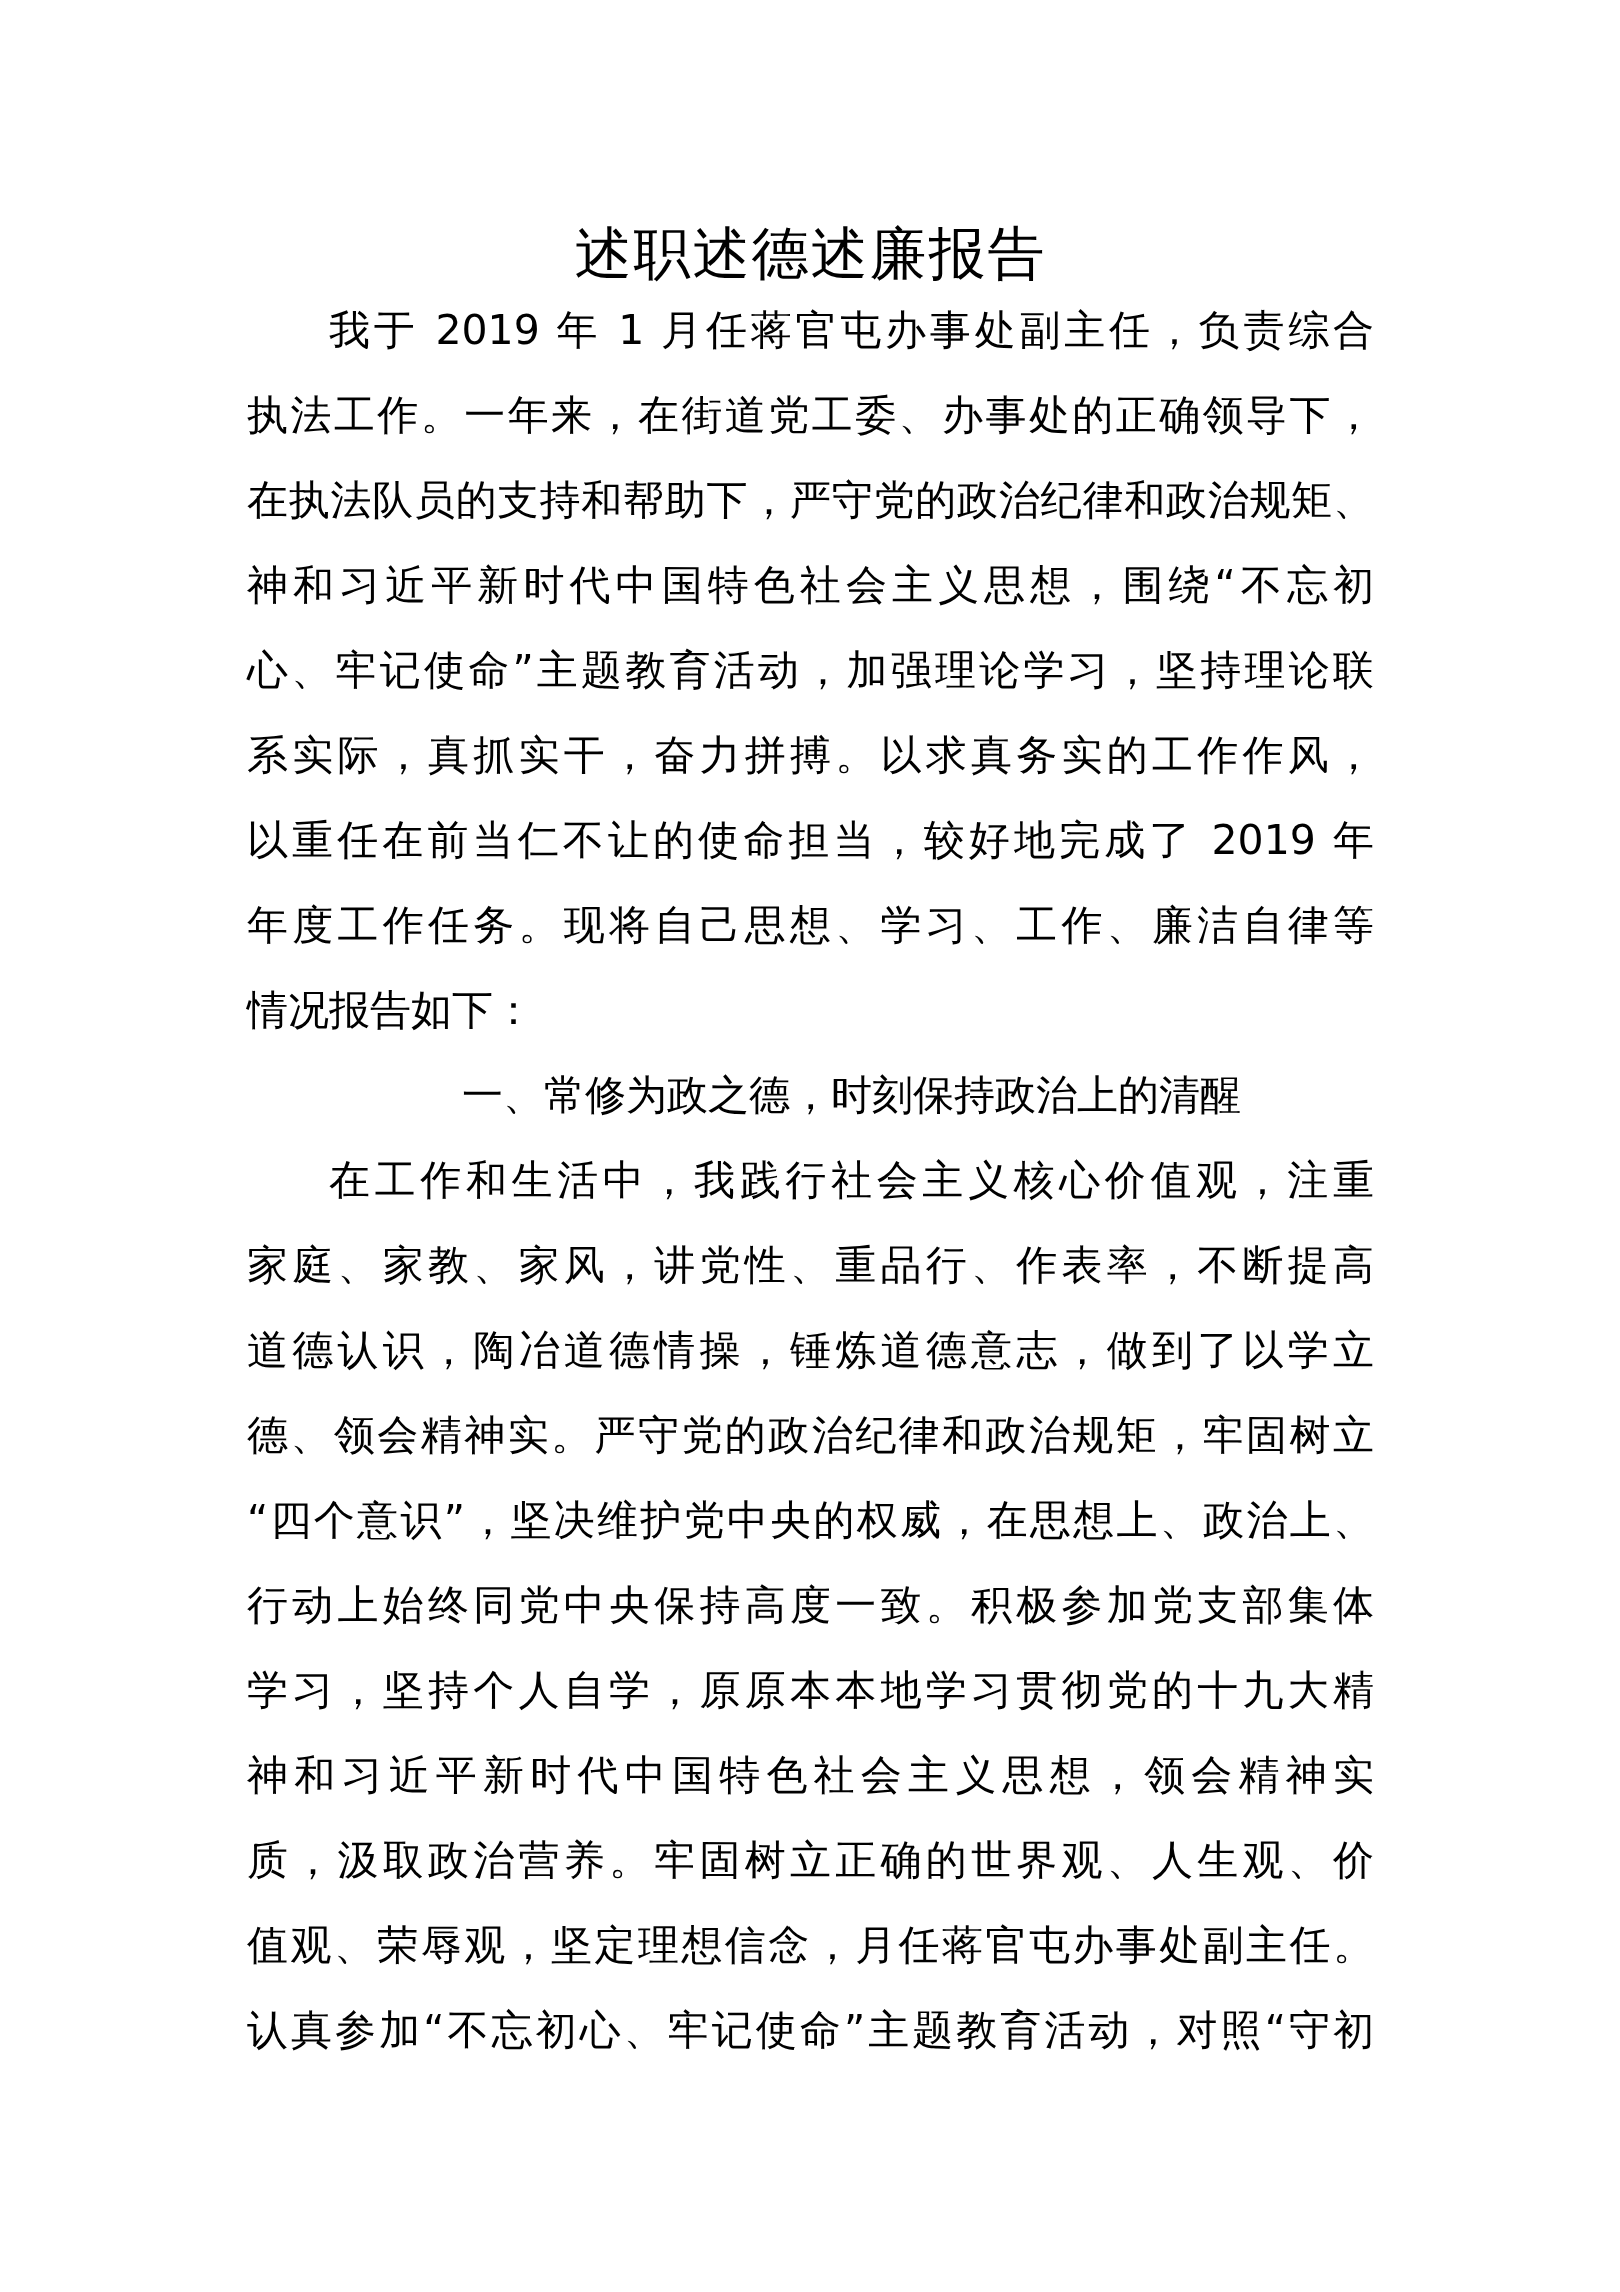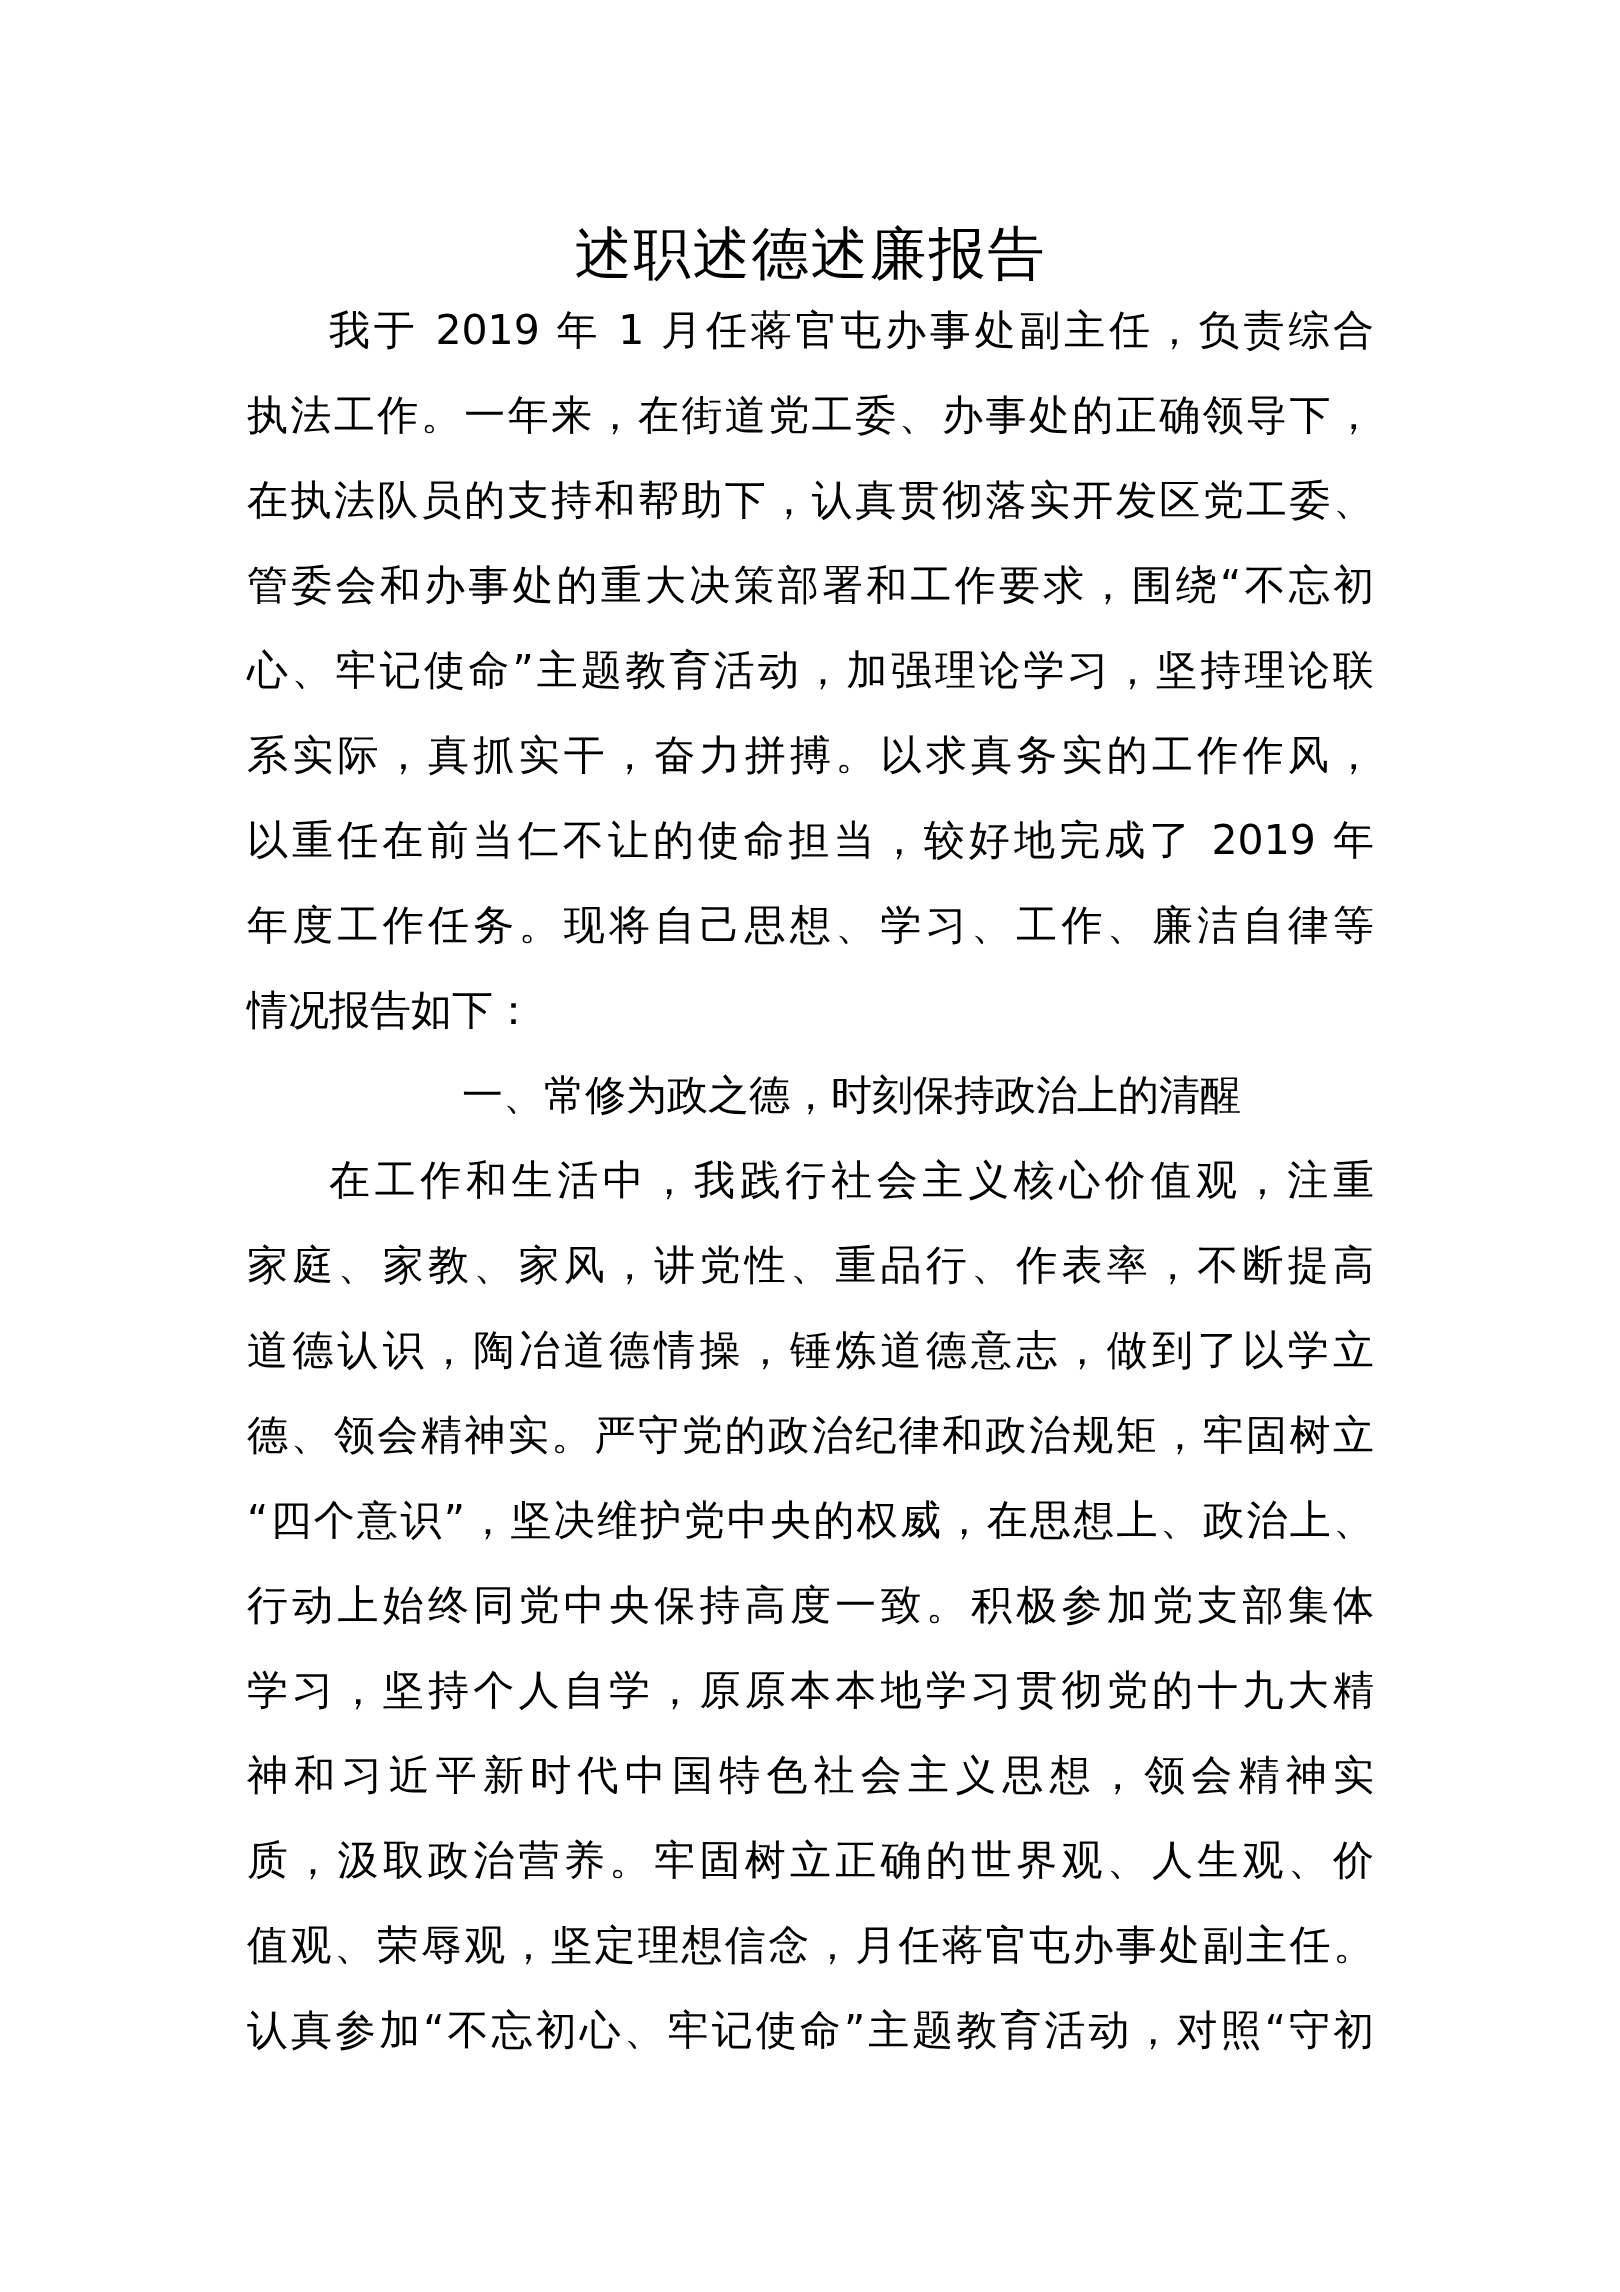--- a/index.html
+++ b/index.html
@@ -55,22 +55,22 @@
 </head>
 <body>
 
 <div class="page">
 
   <h1 class="doc-title">述职述德述廉报告</h1>
 
   <div class="doc-body">
     <div class="line indent fill">我于 2019 年 1 月任蒋官屯办事处副主任，负责综合</div>
     <div class="line fill">执法工作。一年来，在街道党工委、办事处的正确领导下，</div>
-    <div class="line fill">在执法队员的支持和帮助下，认真贯彻落实开发区党工委、</div>
-    <div class="line fill">管委会和办事处的重大决策部署和工作要求，围绕“不忘初</div>
+    <div class="line fill">在执法队员的支持和帮助下，严守党的政治纪律和政治规矩、</div>
+    <div class="line fill">神和习近平新时代中国特色社会主义思想，围绕“不忘初</div>
     <div class="line fill">心、牢记使命”主题教育活动，加强理论学习，坚持理论联</div>
     <div class="line fill">系实际，真抓实干，奋力拼搏。以求真务实的工作作风，</div>
     <div class="line fill">以重任在前当仁不让的使命担当，较好地完成了 2019 年</div>
     <div class="line fill">年度工作任务。现将自己思想、学习、工作、廉洁自律等</div>
     <div class="line">情况报告如下：</div>
     <div class="line indent">一、常修为政之德，时刻保持政治上的清醒</div>
     <div class="line indent fill">在工作和生活中，我践行社会主义核心价值观，注重</div>
     <div class="line fill">家庭、家教、家风，讲党性、重品行、作表率，不断提高</div>
     <div class="line fill">道德认识，陶冶道德情操，锤炼道德意志，做到了以学立</div>
     <div class="line fill">德、领会精神实。严守党的政治纪律和政治规矩，牢固树立</div>

